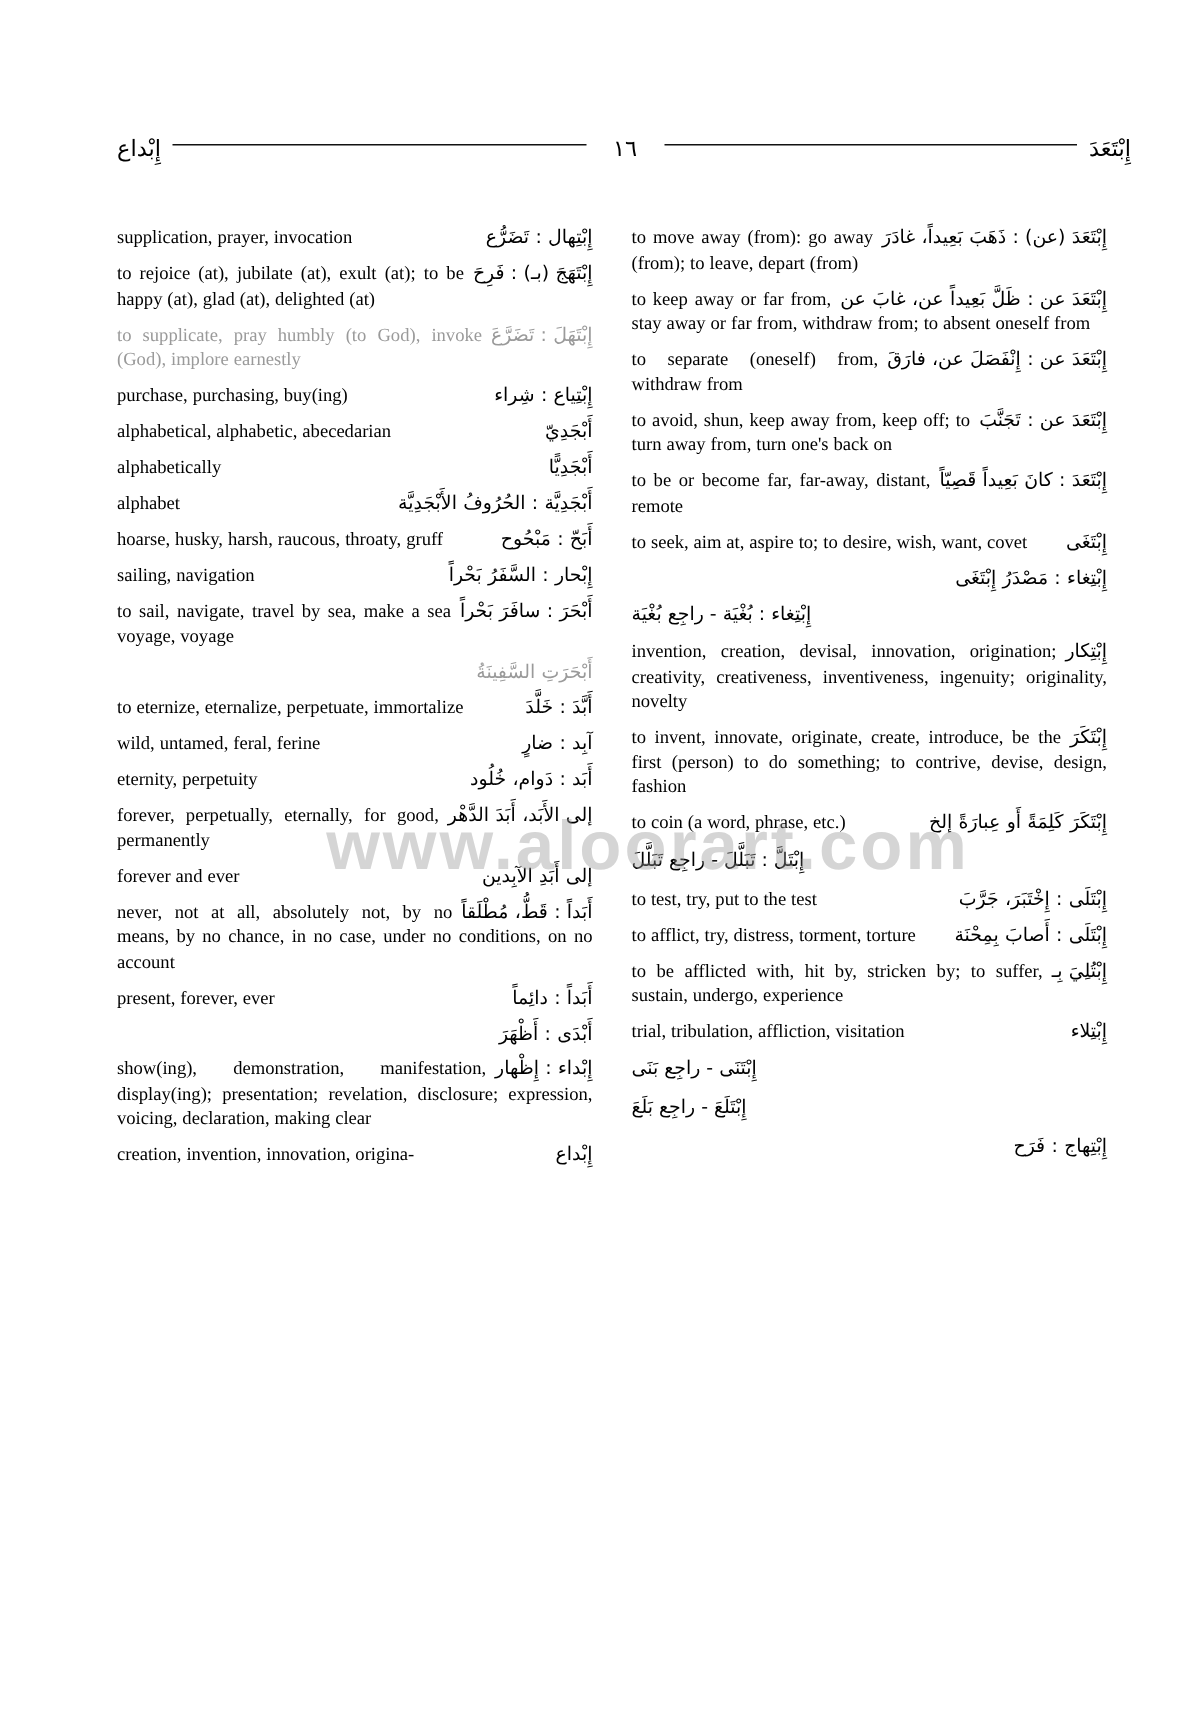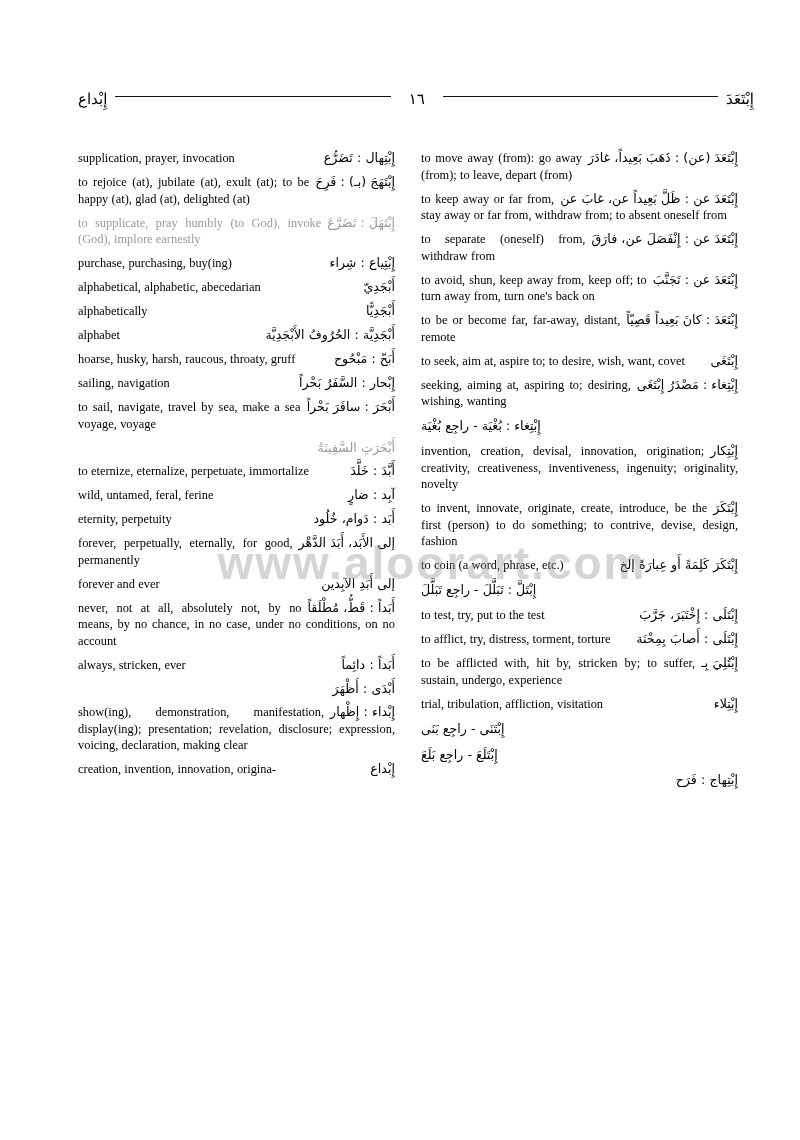--- a/index.html
+++ b/index.html
@@ -186,21 +186,21 @@
       </div>
       <div class="entry">
         <div class="entry-body"><span class="ar">إلى أَبَدِ الآبِدين</span><span class="en">forever and ever</span></div>
         <div class="clear"></div>
       </div>
       <div class="entry">
         <div class="entry-body"><span class="ar">أَبَداً : قَطُّ، مُطْلَقاً</span><span class="en">never, not at all, absolutely not, by no means, by no chance, in no case, under no conditions, on no account</span></div>
         <div class="clear"></div>
       </div>
       <div class="entry">
-        <div class="entry-body"><span class="ar">أَبَداً : دائِماً</span><span class="en">always, stricken, ever</span></div>
+        <div class="entry-body"><span class="ar">أَبَداً : دائِماً</span><span class="en">present, forever, ever</span></div>
         <div class="clear"></div>
       </div>
       <div class="entry">
         <div class="entry-body"><span class="ar">أَبْدَى : أَظْهَرَ</span></div>
         <div class="clear"></div>
       </div>
       <div class="entry">
         <div class="entry-body"><span class="ar">إِبْداء : إِظْهار</span><span class="en">show(ing), demonstration, manifestation, display(ing); presentation; revelation, disclosure; expression, voicing, declaration, making clear</span></div>
         <div class="clear"></div>
       </div>
@@ -229,21 +229,21 @@
       </div>
       <div class="entry">
         <div class="entry-body"><span class="ar">إِبْتَعَدَ : كانَ بَعِيداً قَصِيّاً</span><span class="en">to be or become far, far-away, distant, remote</span></div>
         <div class="clear"></div>
       </div>
       <div class="entry">
         <div class="entry-body"><span class="ar">إِبْتَغَى</span><span class="en">to seek, aim at, aspire to; to desire, wish, want, covet</span></div>
         <div class="clear"></div>
       </div>
       <div class="entry">
-        <div class="entry-body"><span class="ar">إِبْتِغاء : مَصْدَرُ إِبْتَغَى</span><span class="en">seeking, aiming at, aspiring to; desiring, wishing, wanting</span></div>
+        <div class="entry-body"><span class="ar">إِبْتِغاء : مَصْدَرُ إِبْتَغَى</span></div>
         <div class="clear"></div>
       </div>
       <div class="entry">
         <div class="ar-only">إِبْتِغاء : بُغْيَة - راجِع بُغْيَة</div>
       </div>
       <div class="entry">
         <div class="entry-body"><span class="ar">إِبْتِكار</span><span class="en">invention, creation, devisal, innovation, origination; creativity, creativeness, inventiveness, ingenuity; originality, novelty</span></div>
         <div class="clear"></div>
       </div>
       <div class="entry">

